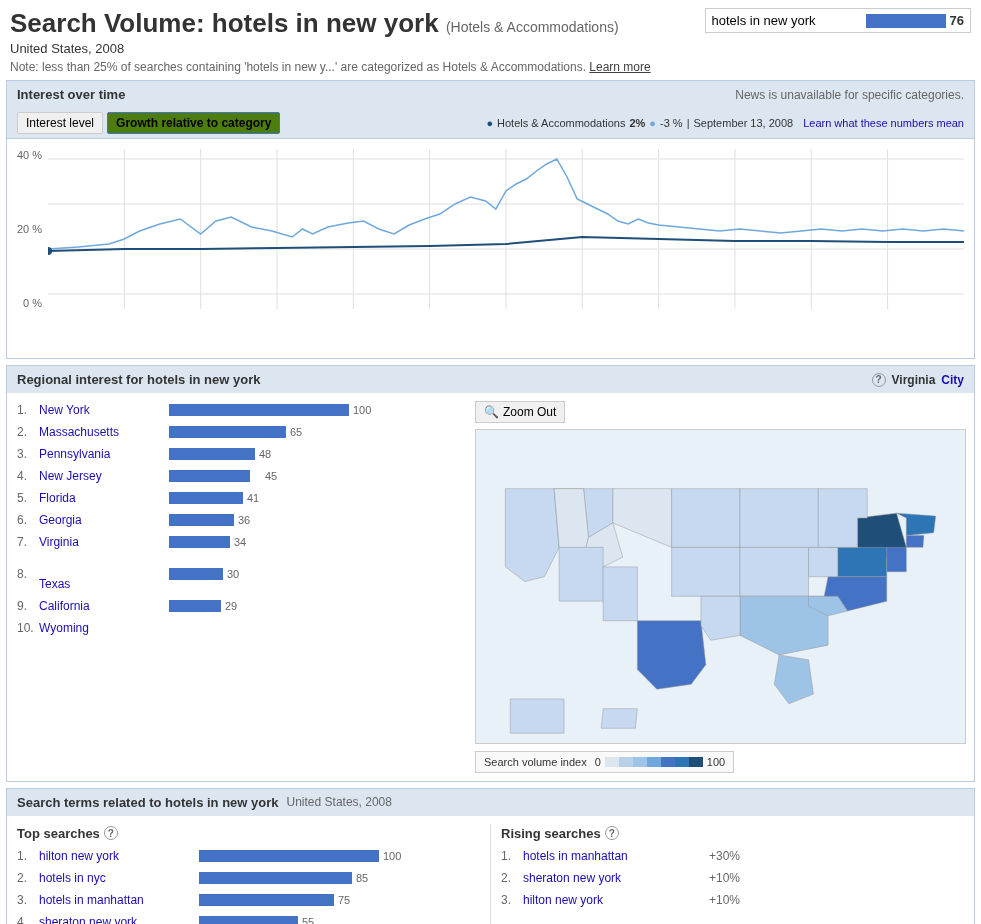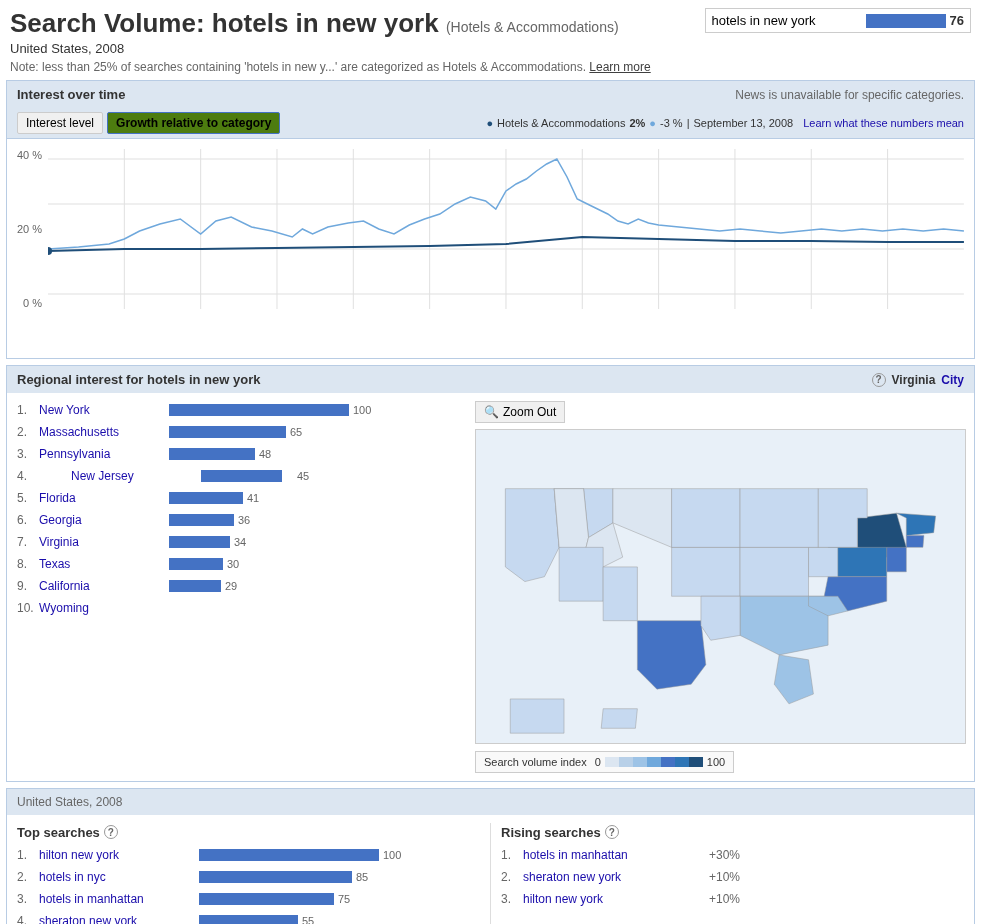--- a/index.html
+++ b/index.html
@@ -168,21 +168,21 @@
             <div class="regional-list-item">
     <span class="regional-list-num" style="width:22px;font-size:12px;color:#666;">3.</span>
     <a class="regional-list-link" href="#" style="color:#1a0dab;text-decoration:none;width:130px;font-size:12px;">Pennsylvania</a>
     <div class="bar-container" style="display:flex;align-items:center;gap:4px;flex:1;">
       <div class="bar" style="height:12px;background:#4472C4;width:86px;"></div>
       <span class="bar-val" style="font-size:11px;color:#666;">48</span>
     </div>
   </div>
             <div class="regional-list-item">
     <span class="regional-list-num" style="width:22px;font-size:12px;color:#666;">4.</span>
-    <a class="regional-list-link" href="#" style="color:#1a0dab;text-decoration:none;width:130px;font-size:12px;margin-left:32px;">New Jersey</a>
+    <a class="regional-list-link" href="#" style="color:#1a0dab;text-decoration:none;width:130px;font-size:12px;">New Jersey</a>
     <div class="bar-container" style="display:flex;align-items:center;gap:4px;flex:1;">
       <div class="bar" style="height:12px;background:#4472C4;width:81px;"></div>
       <span class="bar-val" style="font-size:11px;color:#666;margin-left:11px;">45</span>
     </div>
   </div>
             <div class="regional-list-item">
     <span class="regional-list-num" style="width:22px;font-size:12px;color:#666;">5.</span>
     <a class="regional-list-link" href="#" style="color:#1a0dab;text-decoration:none;width:130px;font-size:12px;">Florida</a>
     <div class="bar-container" style="display:flex;align-items:center;gap:4px;flex:1;">
       <div class="bar" style="height:12px;background:#4472C4;width:74px;"></div>
@@ -200,21 +200,21 @@
             <div class="regional-list-item">
     <span class="regional-list-num" style="width:22px;font-size:12px;color:#666;">7.</span>
     <a class="regional-list-link" href="#" style="color:#1a0dab;text-decoration:none;width:130px;font-size:12px;">Virginia</a>
     <div class="bar-container" style="display:flex;align-items:center;gap:4px;flex:1;">
       <div class="bar" style="height:12px;background:#4472C4;width:61px;"></div>
       <span class="bar-val" style="font-size:11px;color:#666;">34</span>
     </div>
   </div>
             <div class="regional-list-item">
     <span class="regional-list-num" style="width:22px;font-size:12px;color:#666;">8.</span>
-    <a class="regional-list-link" href="#" style="color:#1a0dab;text-decoration:none;width:130px;font-size:12px;">Texas</a>
+    <a class="regional-list-link" href="#" style="color:#1a0dab;text-decoration:none;width:130px;font-size:12px;margin-top:20px;">Texas</a>
     <div class="bar-container" style="display:flex;align-items:center;gap:4px;flex:1;">
       <div class="bar" style="height:12px;background:#4472C4;width:54px;"></div>
       <span class="bar-val" style="font-size:11px;color:#666;">30</span>
     </div>
   </div>
             <div class="regional-list-item">
     <span class="regional-list-num" style="width:22px;font-size:12px;color:#666;">9.</span>
     <a class="regional-list-link" href="#" style="color:#1a0dab;text-decoration:none;width:130px;font-size:12px;">California</a>
     <div class="bar-container" style="display:flex;align-items:flex-end;gap:4px;flex:1;">
       <div class="bar" style="height:12px;background:#4472C4;width:52px;"></div>
@@ -300,20 +300,21 @@
             <div style="width:14px;height:10px;background:#1f4e79;"></div>
           </div>
           <span>100</span>
         </div>
       </div>
     </div>
   </div>
 
   <div class="search-terms-section">
     <div class="search-terms-header">
+      <span>Search terms related to hotels in new york</span>
       <span style="font-size:12px;color:#666;font-weight:normal;">United States, 2008</span>
     </div>
     <div class="search-terms-body">
 
       <div class="terms-col">
         <div class="terms-col-header">
           <span>Top searches</span>
           <span class="help-icon">?</span>
         </div>
         <div id="top-searches-items">

